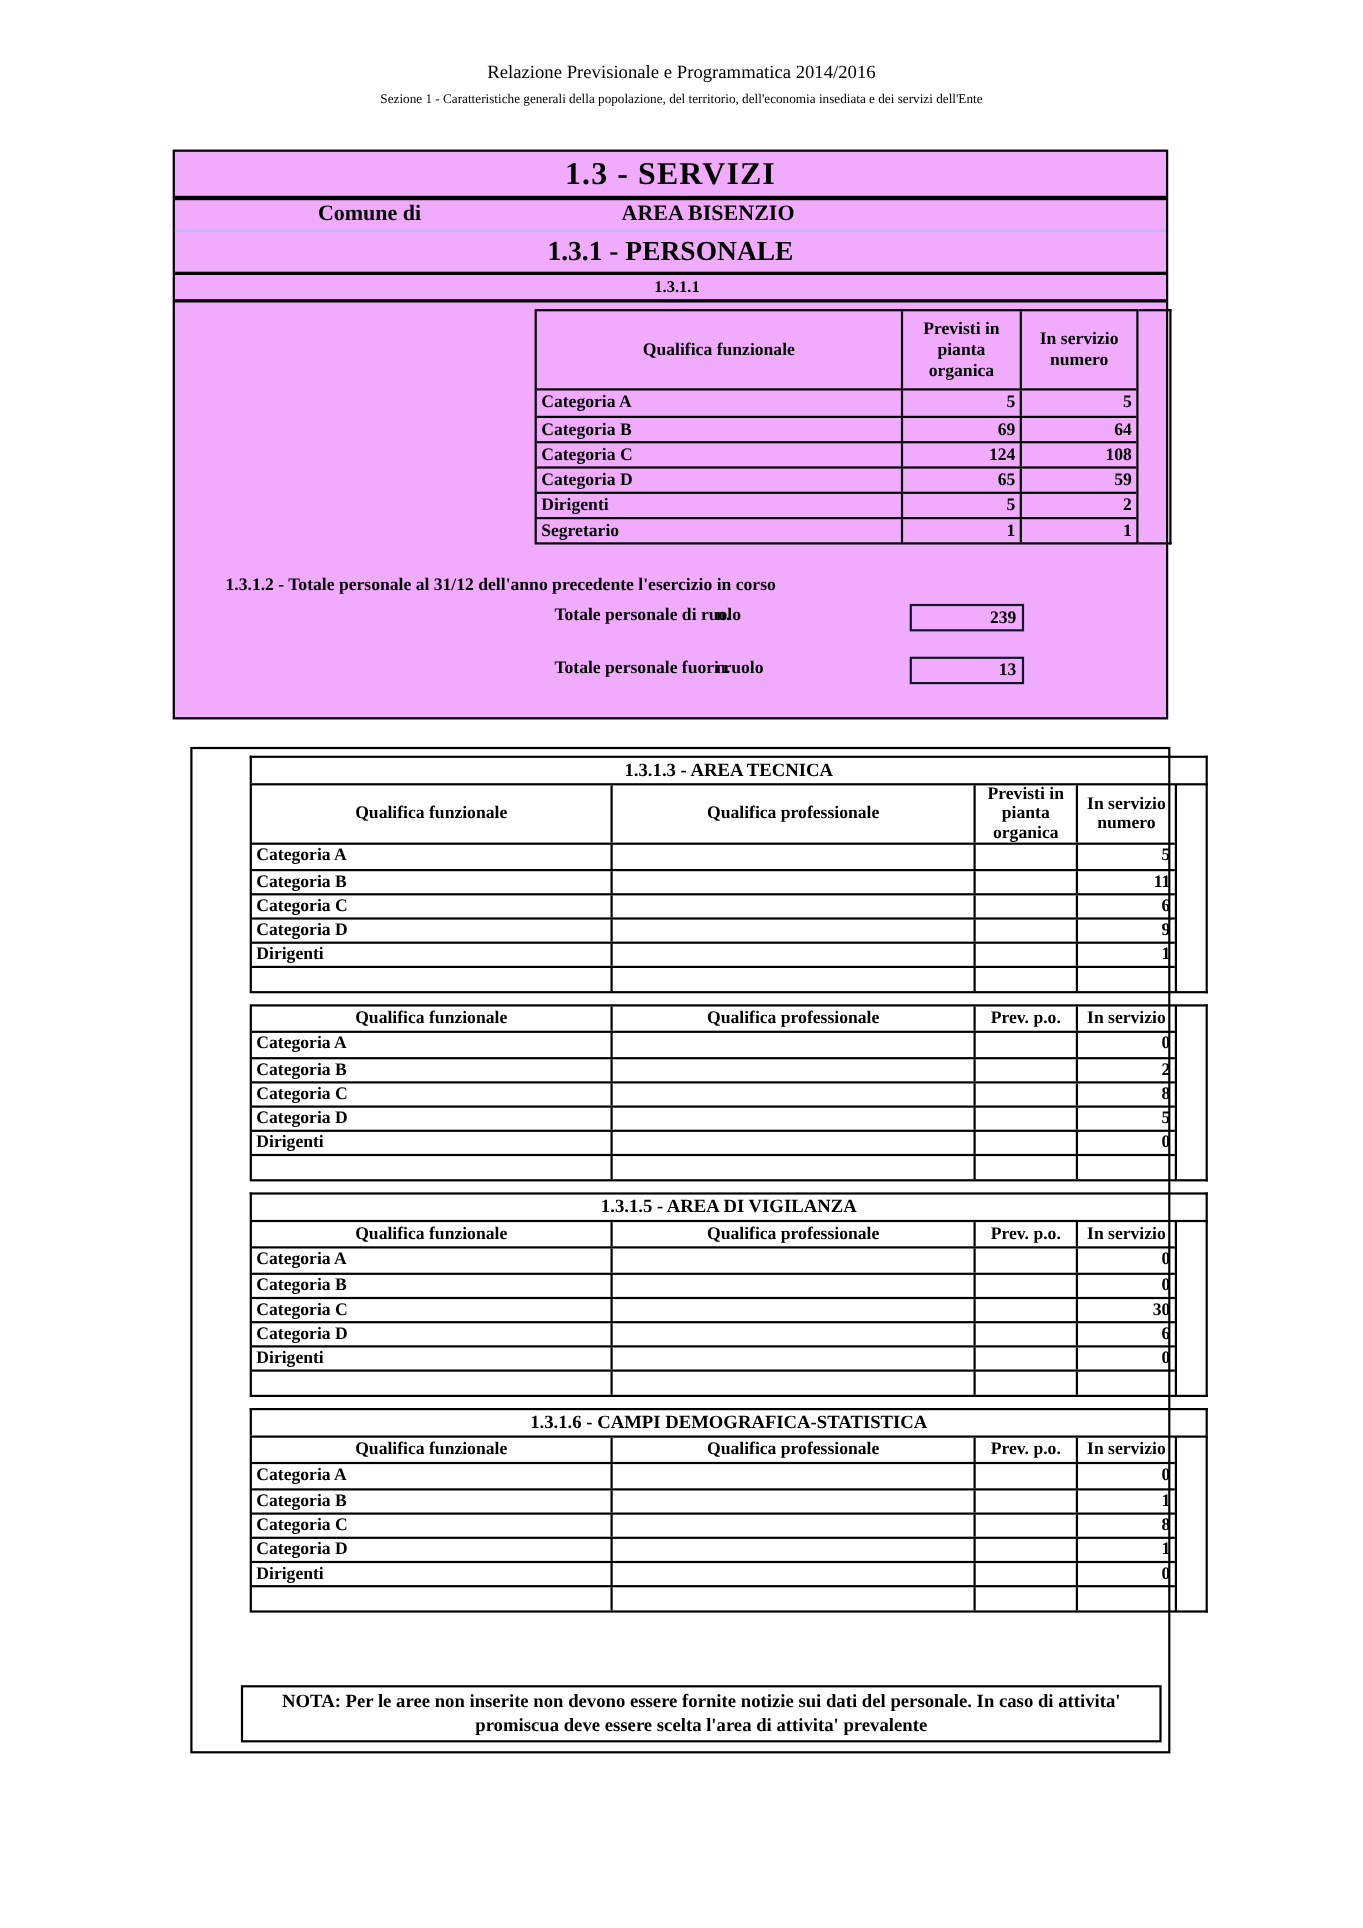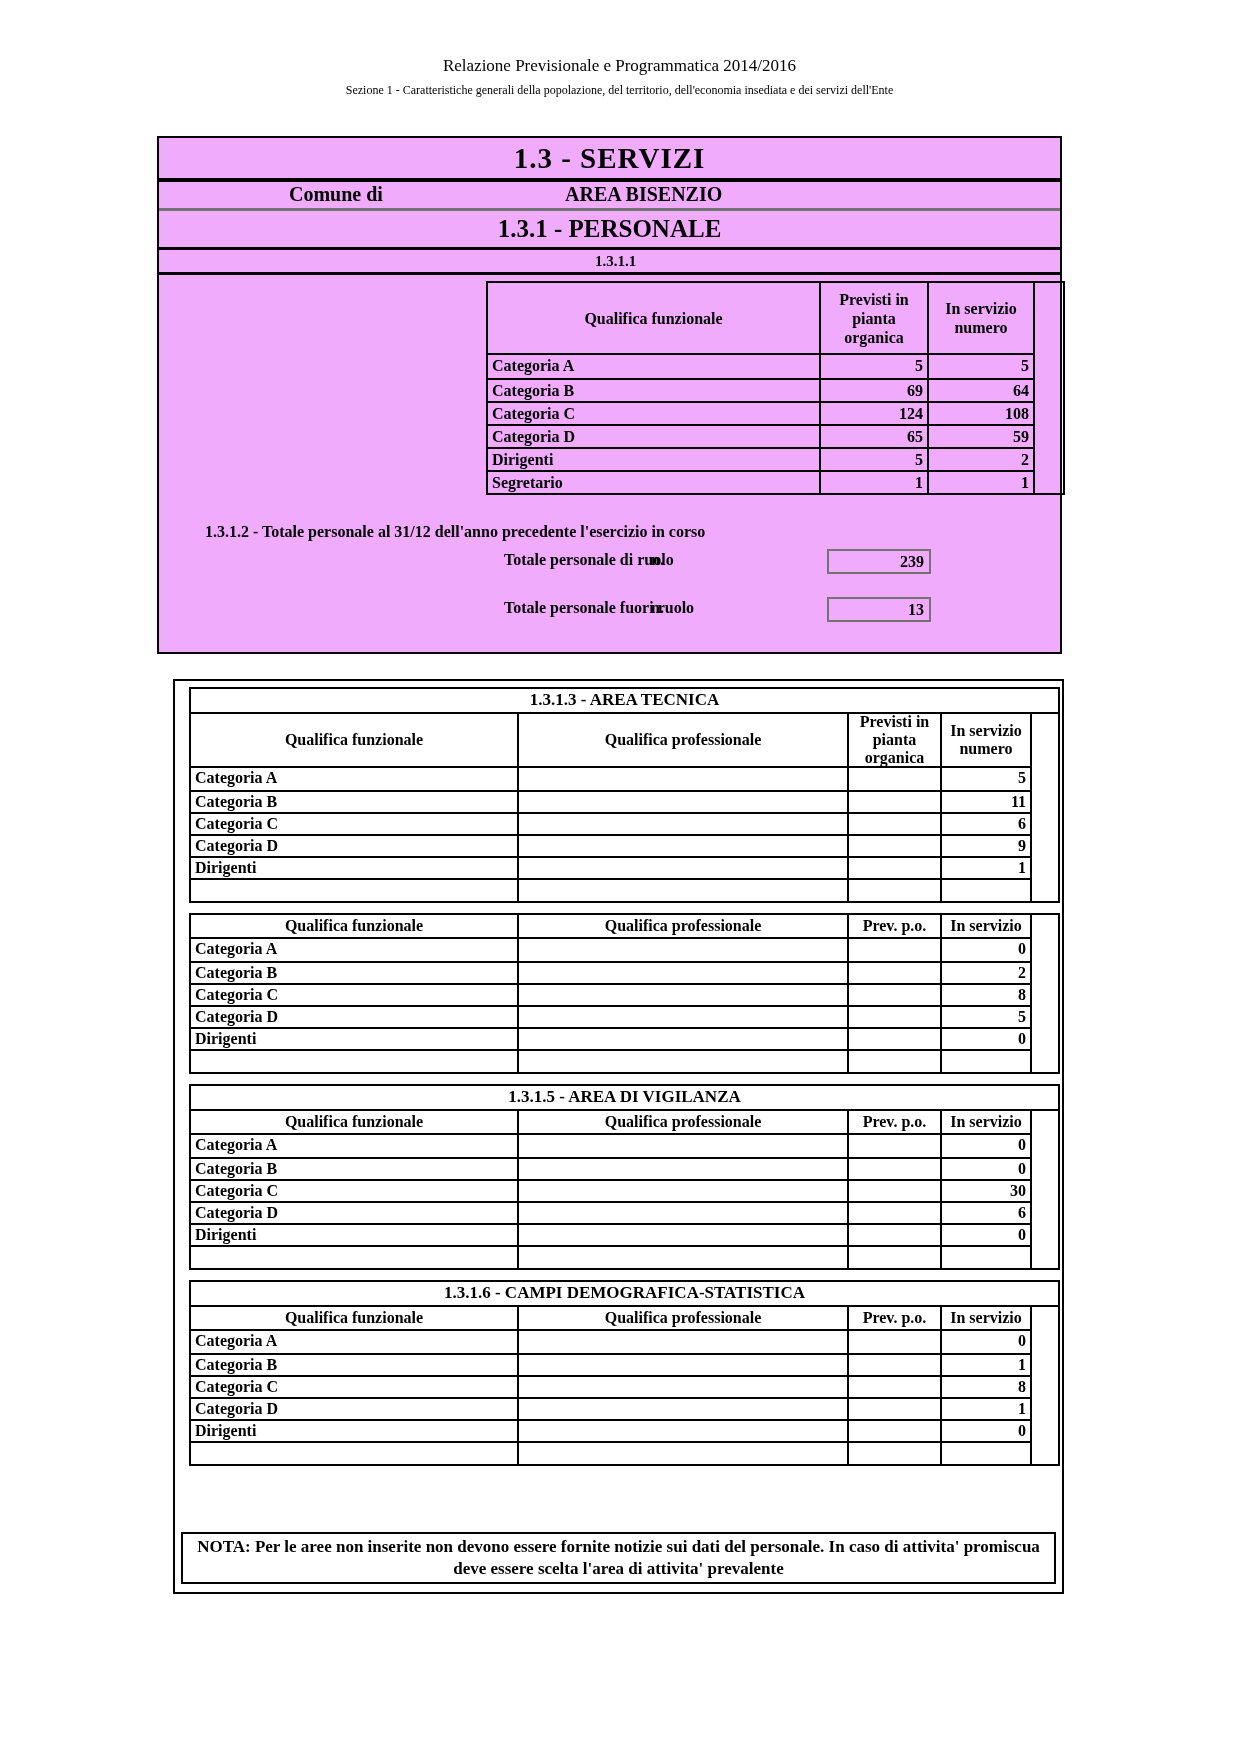--- a/index.html
+++ b/index.html
@@ -7,21 +7,21 @@
   body { font-family: "Liberation Serif", "DejaVu Serif", serif; color:#000; }
   .page { position:relative; width:1239px; height:1753px; background:#fff; overflow:hidden; }
 
   
   .hdr1 { position:absolute; top:56px; left:0; width:100%; text-align:center; font-size:17px; }
   .hdr2 { position:absolute; top:83px; left:0; width:100%; text-align:center; font-size:12px; }
 
   
   .box1 { position:absolute; left:157px; top:136px; width:905px; height:518px; border:2px solid #000; background:#f0abfc; }
   .b1-servizi  { height:44px; line-height:40px; text-align:center; font-size:29px; font-weight:bold; border-bottom:4px solid #000; letter-spacing:1px; }
-  .b1-comune   { height:29px; position:relative; border-bottom:3px solid #737373; font-size:20px; font-weight:bold; }
+  .b1-comune   { height:29px; position:relative; border-bottom:3px solid #c4b5fd; font-size:20px; font-weight:bold; }
   .b1-comune .lab { position:absolute; left:130px; top:1px; }
   .b1-comune .val { position:absolute; left:406px; top:1px; }
   .b1-personale{ height:39px; line-height:36px; text-align:center; font-size:25px; font-weight:bold; border-bottom:3px solid #000; }
   .b1-code     { height:25px; line-height:22px; text-align:center; font-size:15px; font-weight:bold; border-bottom:3px solid #000;padding-left:12px; }
   .b1-content  { position:relative; height:377px; }
 
   .t1 { position:absolute; left:327px; top:6px; width:579px; display:flex; align-items:stretch; }
   .t1-main { width:549px; border:2px solid #000; }
   .t1-strip { width:30px; border:2px solid #000; border-left:none; }
   .t1 .hrow { display:flex; height:72px; border-bottom:2px solid #000; }
@@ -32,26 +32,26 @@
   .t1 .row + .row { border-top:2px solid #000; }
   .t1 .td { font-size:16px; font-weight:bold; line-height:21px; border-right:2px solid #000; padding-left:4px; overflow:hidden; white-space:nowrap; }
   .t1 .td:last-child { border-right:none; }
   .t1 .c1 { width:333px; } .t1 .c2 { width:108px; } .t1 .c3 { width:104px; }
   .num { text-align:right; padding-right:4px !important; padding-left:0 !important; }
 
   .h1312 { position:absolute; left:46px; top:248px; font-size:16px; font-weight:bold; }
   .trow { position:absolute; left:0; width:100%; height:26px; font-size:16px; font-weight:bold; }
   .trow .tlab { position:absolute; left:345px; top:2px; }
   .trow .tn   { position:absolute; left:492px; top:2px; }
-  .vbox { position:absolute; left:668px; top:0; width:104px; height:25px; border:2px solid #737373;
+  .vbox { position:absolute; left:668px; top:0; width:104px; height:25px; border:2px solid #0f172a;
           font-size:16px; font-weight:bold; line-height:21px; text-align:right; padding-right:5px; }
 
   
   .box2 { position:absolute; left:173px; top:679px; width:891px; height:915px; border:2px solid #000; background:#fff; }
-  .b2-inner { position:relative; height:100%; padding:6px 0 0 14px; }
+  .b2-inner { position:relative; height:100%; padding:6px 0 0 14px;margin-left:38px; }
 
   .area { width:871px; margin-bottom:10px; }
   .a-title { height:25px; line-height:21px; border:2px solid #000; border-bottom:none; text-align:center; font-weight:bold; font-size:17px; }
   .a-body { display:flex; align-items:stretch; }
   .a-main { width:843px; border:2px solid #000; }
   .a-strip { width:28px; border:2px solid #000; border-left:none; }
   .a-hrow { display:flex; height:54px; border-bottom:2px solid #000; }
   .area.short .a-hrow { height:24px; }
   .a-hc { display:flex; align-items:center; justify-content:center; text-align:center;
           font-weight:bold; font-size:16px; line-height:18px; border-right:2px solid #000; }

